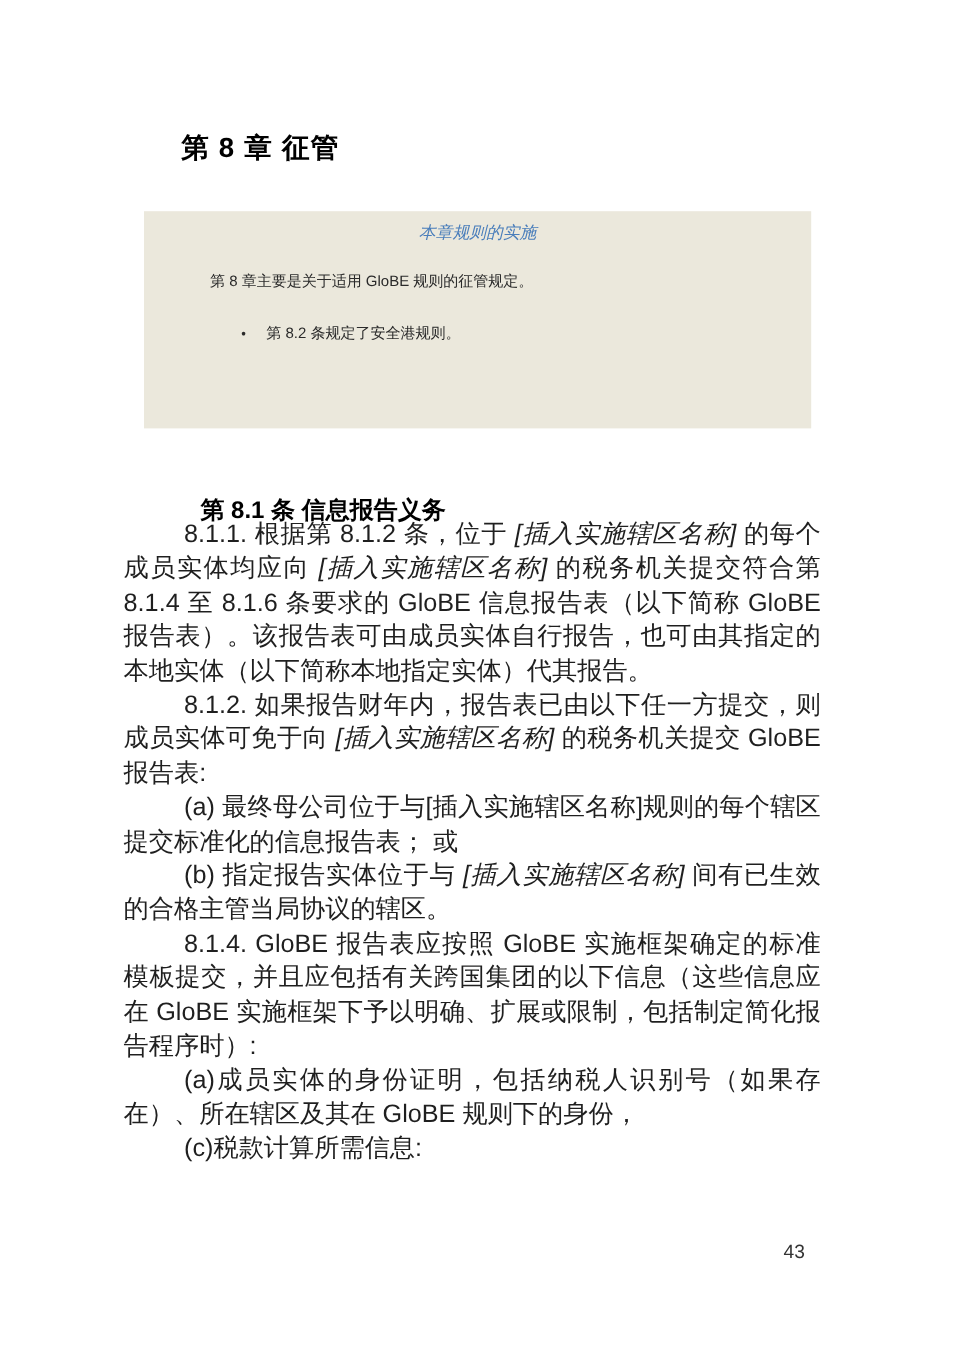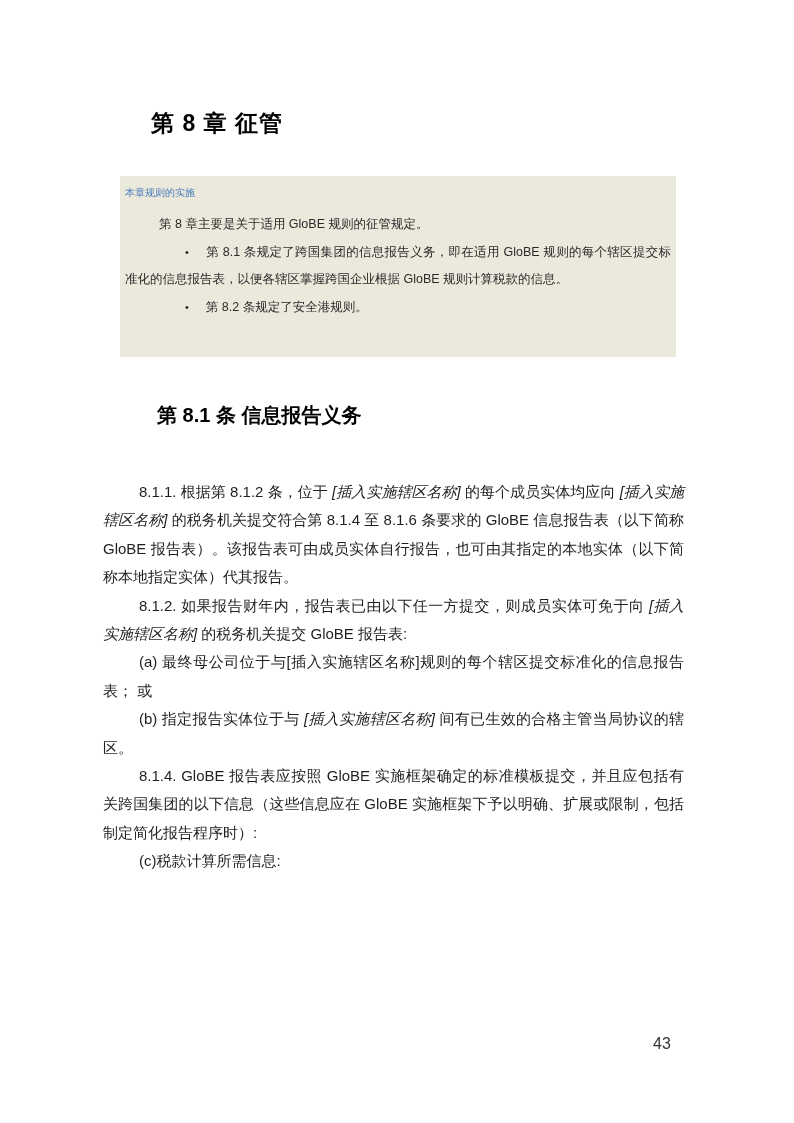--- a/index.html
+++ b/index.html
@@ -17,47 +17,48 @@
     font-size:23px;font-weight:bold;color:#000;
     letter-spacing:1px;
   }
   .summary-box{
     position:absolute;left:120px;top:176px;width:556px;height:181px;
     background:var(--box-bg,#ebe8dc);
     box-sizing:border-box;
     padding:5px 5px 0 5px;
   }
   .box-title{
-    text-align:left;
+    text-align:center;
     color:var(--box-title,#4a7ebb);
-    font-size:10px;
+    font-size:14px;
     line-height:24px;
     margin:0 0 6px 0;
+    font-style:italic;
   }
   .box-intro,.box-bullet{
-    margin:0;
+    margin:16px;
     font-size:12.5px;
     line-height:27.5px;
     text-align:justify;
     color:#2a2a2a;
   }
   .box-intro{text-indent:34px;}
   .box-bullet{text-indent:30px;}
   .box-bullet .dot{
     display:inline-block;
     margin-right:17px;
     font-size:11px;
   }
   .section-heading{
-    position:absolute;left:151px;top:396px;margin:6px;
+    position:absolute;left:151px;top:396px;margin:16px;
     font-size:20px;font-weight:bold;color:#000;
   }
   .body-text{
-    position:absolute;left:103px;top:478px;width:581px;
-    font-size:15px;
+    position:absolute;left:103px;top:432px;width:581px;
+    font-size:21px;
     line-height:28.4px;
     text-align:justify;
     color:#1f1f1f;
   }
   .body-text .para{margin:0;text-indent:2.4em;}
   .body-text .it{font-style:italic;}
   .page-number{
     position:absolute;left:653px;top:1035px;
     font-size:16px;color:#333;
   }
@@ -66,31 +67,31 @@
 <body>
 
 <div class="page">
 
   <h1 class="chapter-title">第 8 章 征管</h1>
 
   <div class="summary-box">
     <div class="box-title">本章规则的实施</div>
     <p class="box-intro">第 8 章主要是关于适用 GloBE 规则的征管规定。</p>
     <div id="box-bullets">
-        <p class="box-bullet"><span class="dot">•</span><span>第 8.1 条规定了跨国集团的信息报告义务，即在适用 GloBE 规则的每个辖区提交标准化的信息报告表，以便各辖区掌握跨国企业根据 GloBE 规则计算税款的信息。</span></p>
         <p class="box-bullet"><span class="dot">•</span><span>第 8.2 条规定了安全港规则。</span></p>
       </div>
   </div>
 
   <h2 class="section-heading">第 8.1 条 信息报告义务</h2>
 
   <div id="body-paragraphs" class="body-text">
       <p class="para"><span>8.1.1. 根据第 8.1.2 条，位于 </span><span class="it">[插入实施辖区名称]</span><span> 的每个成员实体均应向 </span><span class="it">[插入实施辖区名称]</span><span> 的税务机关提交符合第 8.1.4 至 8.1.6 条要求的 GloBE 信息报告表（以下简称 GloBE 报告表）。该报告表可由成员实体自行报告，也可由其指定的本地实体（以下简称本地指定实体）代其报告。</span></p>
       <p class="para"><span>8.1.2. 如果报告财年内，报告表已由以下任一方提交，则成员实体可免于向 </span><span class="it">[插入实施辖区名称]</span><span> 的税务机关提交 GloBE 报告表:</span></p>
       <p class="para"><span>(a) 最终母公司位于与[插入实施辖区名称]规则的每个辖区提交标准化的信息报告表； 或</span></p>
       <p class="para"><span>(b) 指定报告实体位于与 </span><span class="it">[插入实施辖区名称]</span><span> 间有已生效的合格主管当局协议的辖区。</span></p>
       <p class="para"><span>8.1.4. GloBE 报告表应按照 GloBE 实施框架确定的标准模板提交，并且应包括有关跨国集团的以下信息（这些信息应在 GloBE 实施框架下予以明确、扩展或限制，包括制定简化报告程序时）:</span></p>
+      <p class="para"><span>(a)成员实体的身份证明，包括纳税人识别号（如果存在）、所在辖区及其在 GloBE 规则下的身份，</span></p>
       <p class="para"><span>(c)税款计算所需信息:</span></p>
     </div>
 
   <div class="page-number">43</div>
 
 </div>
 
 </body></html>

